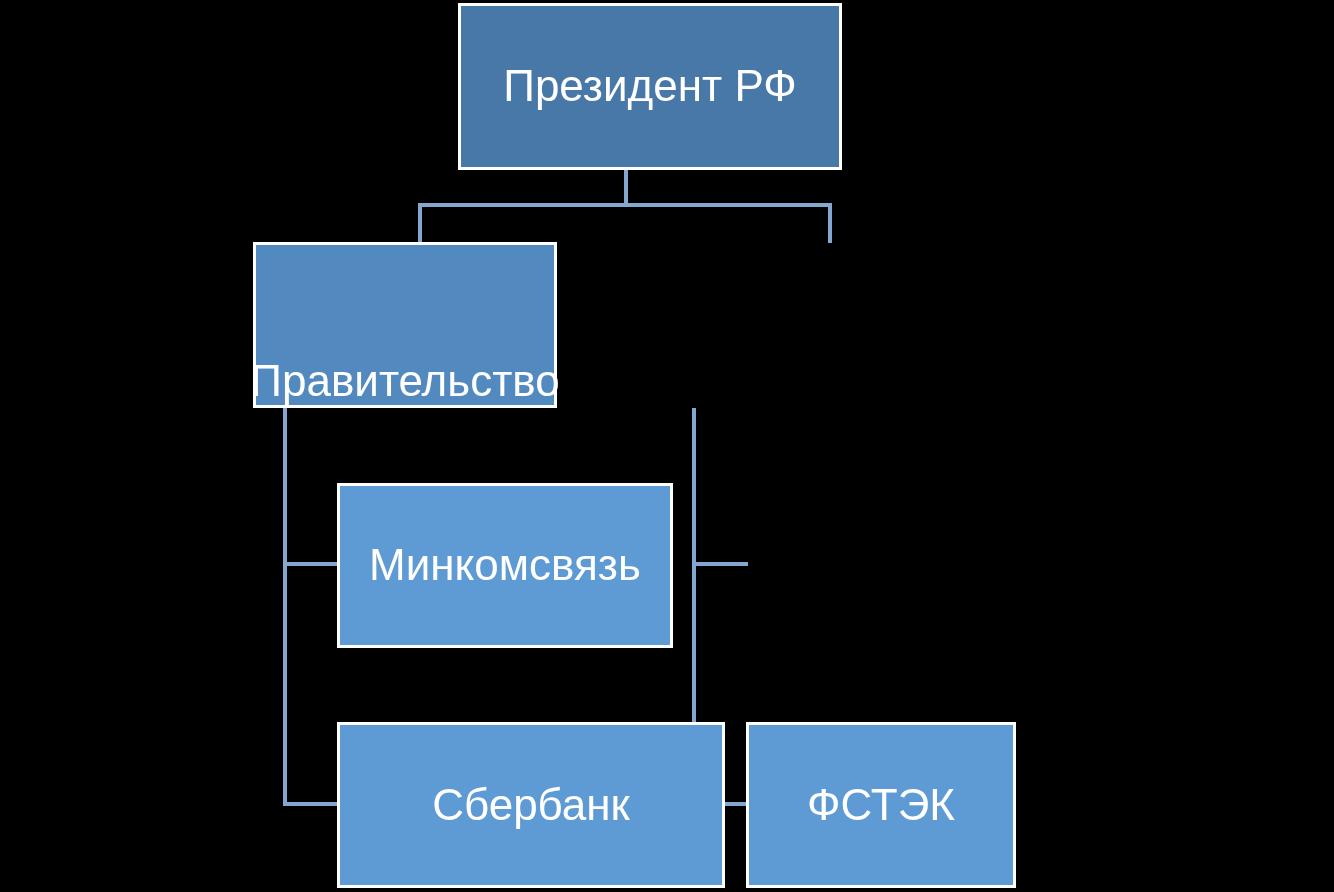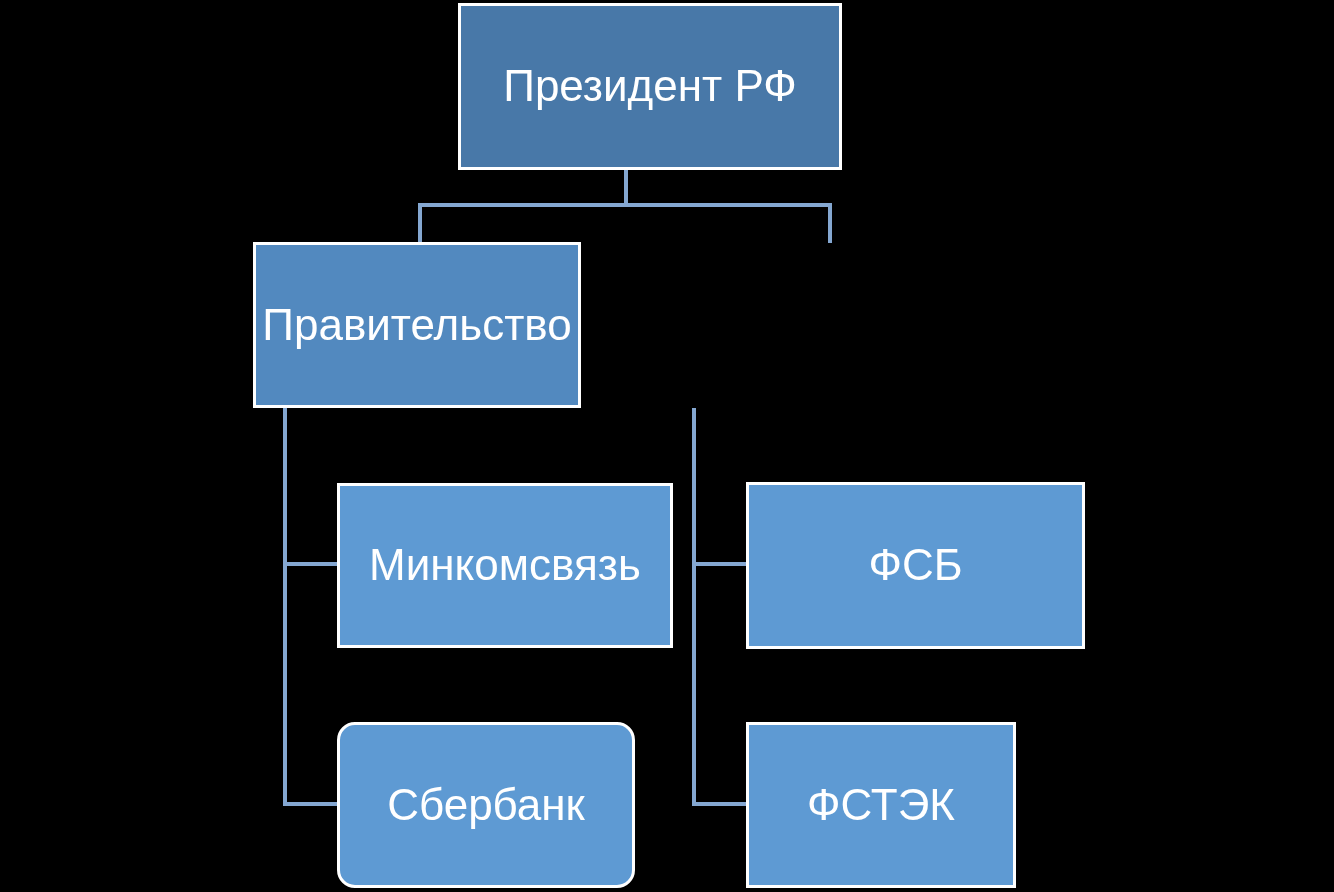--- a/index.html
+++ b/index.html
@@ -47,34 +47,31 @@
   <div class="connector" style="left:283px; top:802px; width:56px;  height:4px;"></div>
 
   <div class="connector" style="left:692px; top:408px; width:4px;   height:398px;"></div>
   <div class="connector" style="left:692px; top:562px; width:56px;  height:4px;"></div>
   <div class="connector" style="left:692px; top:802px; width:56px;  height:4px;"></div>
 
   <div class="org-box level1" style="left:458px; top:3px; width:384px; height:167px;">
     <span>Президент РФ</span>
   </div>
 
-  <div class="org-box level2" style="left:253px; top:242px; width:328px; height:166px;">
+  <div class="org-box level2" style="left:253px; top:242px; width:304px; height:166px;align-items:flex-end;">
     <span>Правительство</span>
   </div>
 
 
   <div class="org-box level3" style="left:337px; top:483px; width:336px; height:165px;">
     <span>Минкомсвязь</span>
   </div>
 
-  <div class="org-box level3" style="left:746px; top:482px; width:339px; height:167px;">
-    <span>ФСБ</span>
-  </div>
 
-  <div class="org-box level3" style="left:337px; top:722px; width:298px; height:166px;border-radius:18px;">
+  <div class="org-box level3" style="left:337px; top:722px; width:388px; height:166px;">
     <span>Сбербанк</span>
   </div>
 
   <div class="org-box level3" style="left:746px; top:722px; width:270px; height:166px;">
     <span>ФСТЭК</span>
   </div>
 
 </div>
 
 </body></html>

